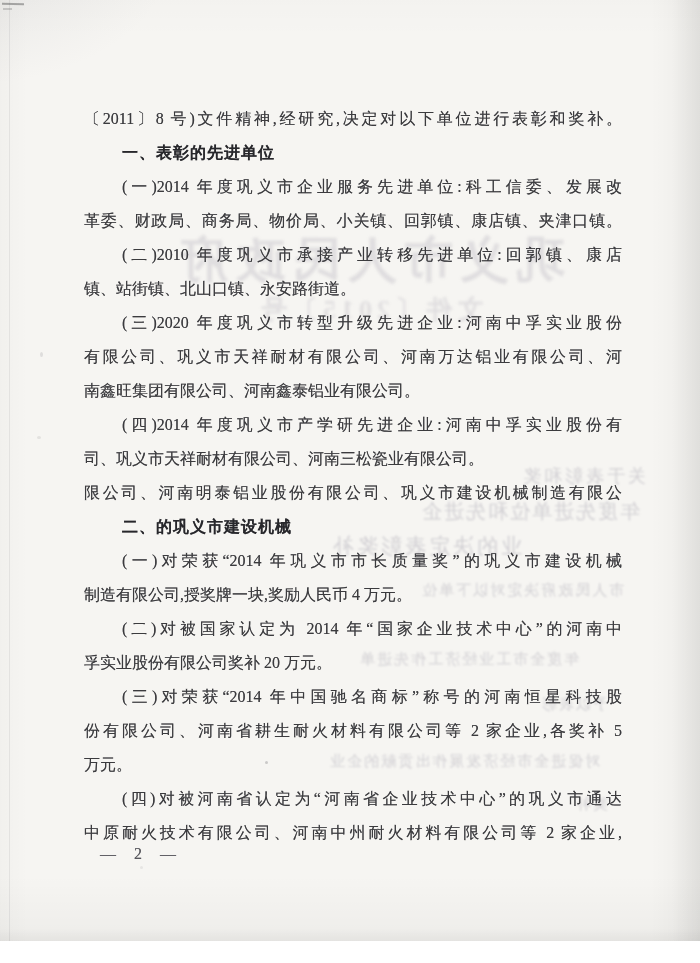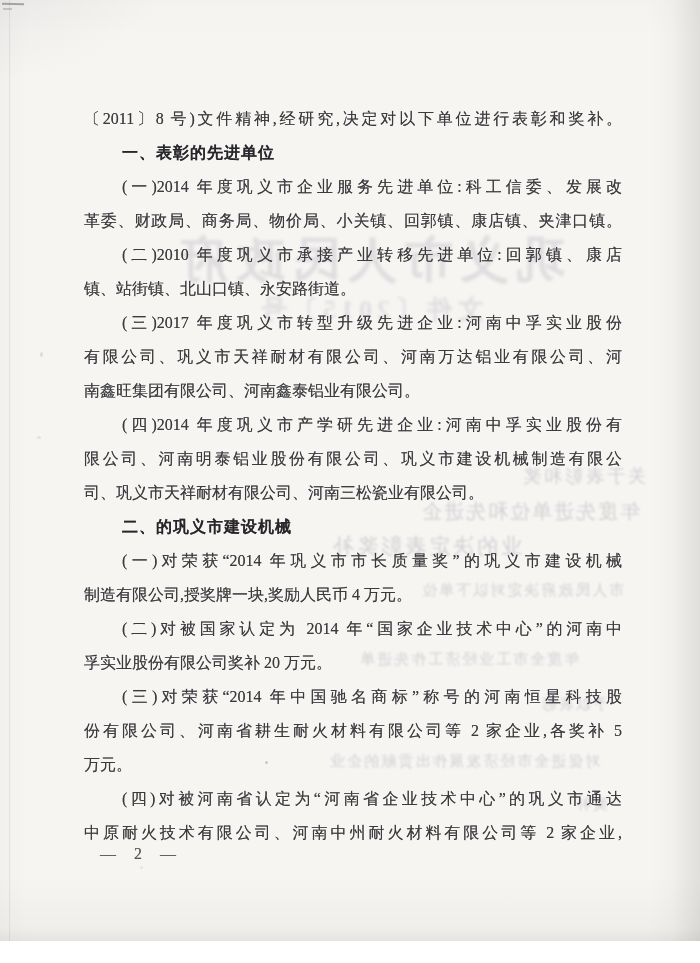--- a/index.html
+++ b/index.html
@@ -100,26 +100,26 @@
     <div class="ghost g8">对促进全市经济发展作出贡献的企业</div>
     <div class="ghost g9">奖补</div>
 
     <div class="textblock">
       <div class="ln jfy">〔2011〕8 号)文件精神,经研究,决定对以下单位进行表彰和奖补。</div>
       <div class="ln ind hd">一、表彰的先进单位</div>
       <div class="ln ind jfy">(一)2014 年度巩义市企业服务先进单位:科工信委、发展改</div>
       <div class="ln jfy">革委、财政局、商务局、物价局、小关镇、回郭镇、康店镇、夹津口镇。</div>
       <div class="ln ind jfy">(二)2010 年度巩义市承接产业转移先进单位:回郭镇、康店</div>
       <div class="ln">镇、站街镇、北山口镇、永安路街道。</div>
-      <div class="ln ind jfy">(三)2017 年度巩义市转型升级先进企业:河南中孚实业股份</div>
+      <div class="ln ind jfy">(三)2020 年度巩义市转型升级先进企业:河南中孚实业股份</div>
       <div class="ln jfy">有限公司、巩义市天祥耐材有限公司、河南万达铝业有限公司、河</div>
       <div class="ln">南鑫旺集团有限公司、河南鑫泰铝业有限公司。</div>
       <div class="ln ind jfy">(四)2014 年度巩义市产学研先进企业:河南中孚实业股份有</div>
+      <div class="ln">司、巩义市天祥耐材有限公司、河南三松瓷业有限公司。</div>
       <div class="ln jfy">限公司、河南明泰铝业股份有限公司、巩义市建设机械制造有限公</div>
-      <div class="ln">司、巩义市天祥耐材有限公司、河南三松瓷业有限公司。</div>
       <div class="ln ind hd">二、的巩义市建设机械</div>
       <div class="ln ind jfy">(一)对荣获“2014 年巩义市市长质量奖”的巩义市建设机械</div>
       <div class="ln">制造有限公司,授奖牌一块,奖励人民币 4 万元。</div>
       <div class="ln ind jfy">(二)对被国家认定为 2014 年“国家企业技术中心”的河南中</div>
       <div class="ln">孚实业股份有限公司奖补 20 万元。</div>
       <div class="ln ind jfy">(三)对荣获“2014 年中国驰名商标”称号的河南恒星科技股</div>
       <div class="ln jfy">份有限公司、河南省耕生耐火材料有限公司等 2 家企业,各奖补 5</div>
       <div class="ln">万元。</div>
       <div class="ln ind jfy">(四)对被河南省认定为“河南省企业技术中心”的巩义市通达</div>
       <div class="ln jfy">中原耐火技术有限公司、河南中州耐火材料有限公司等 2 家企业,</div>

